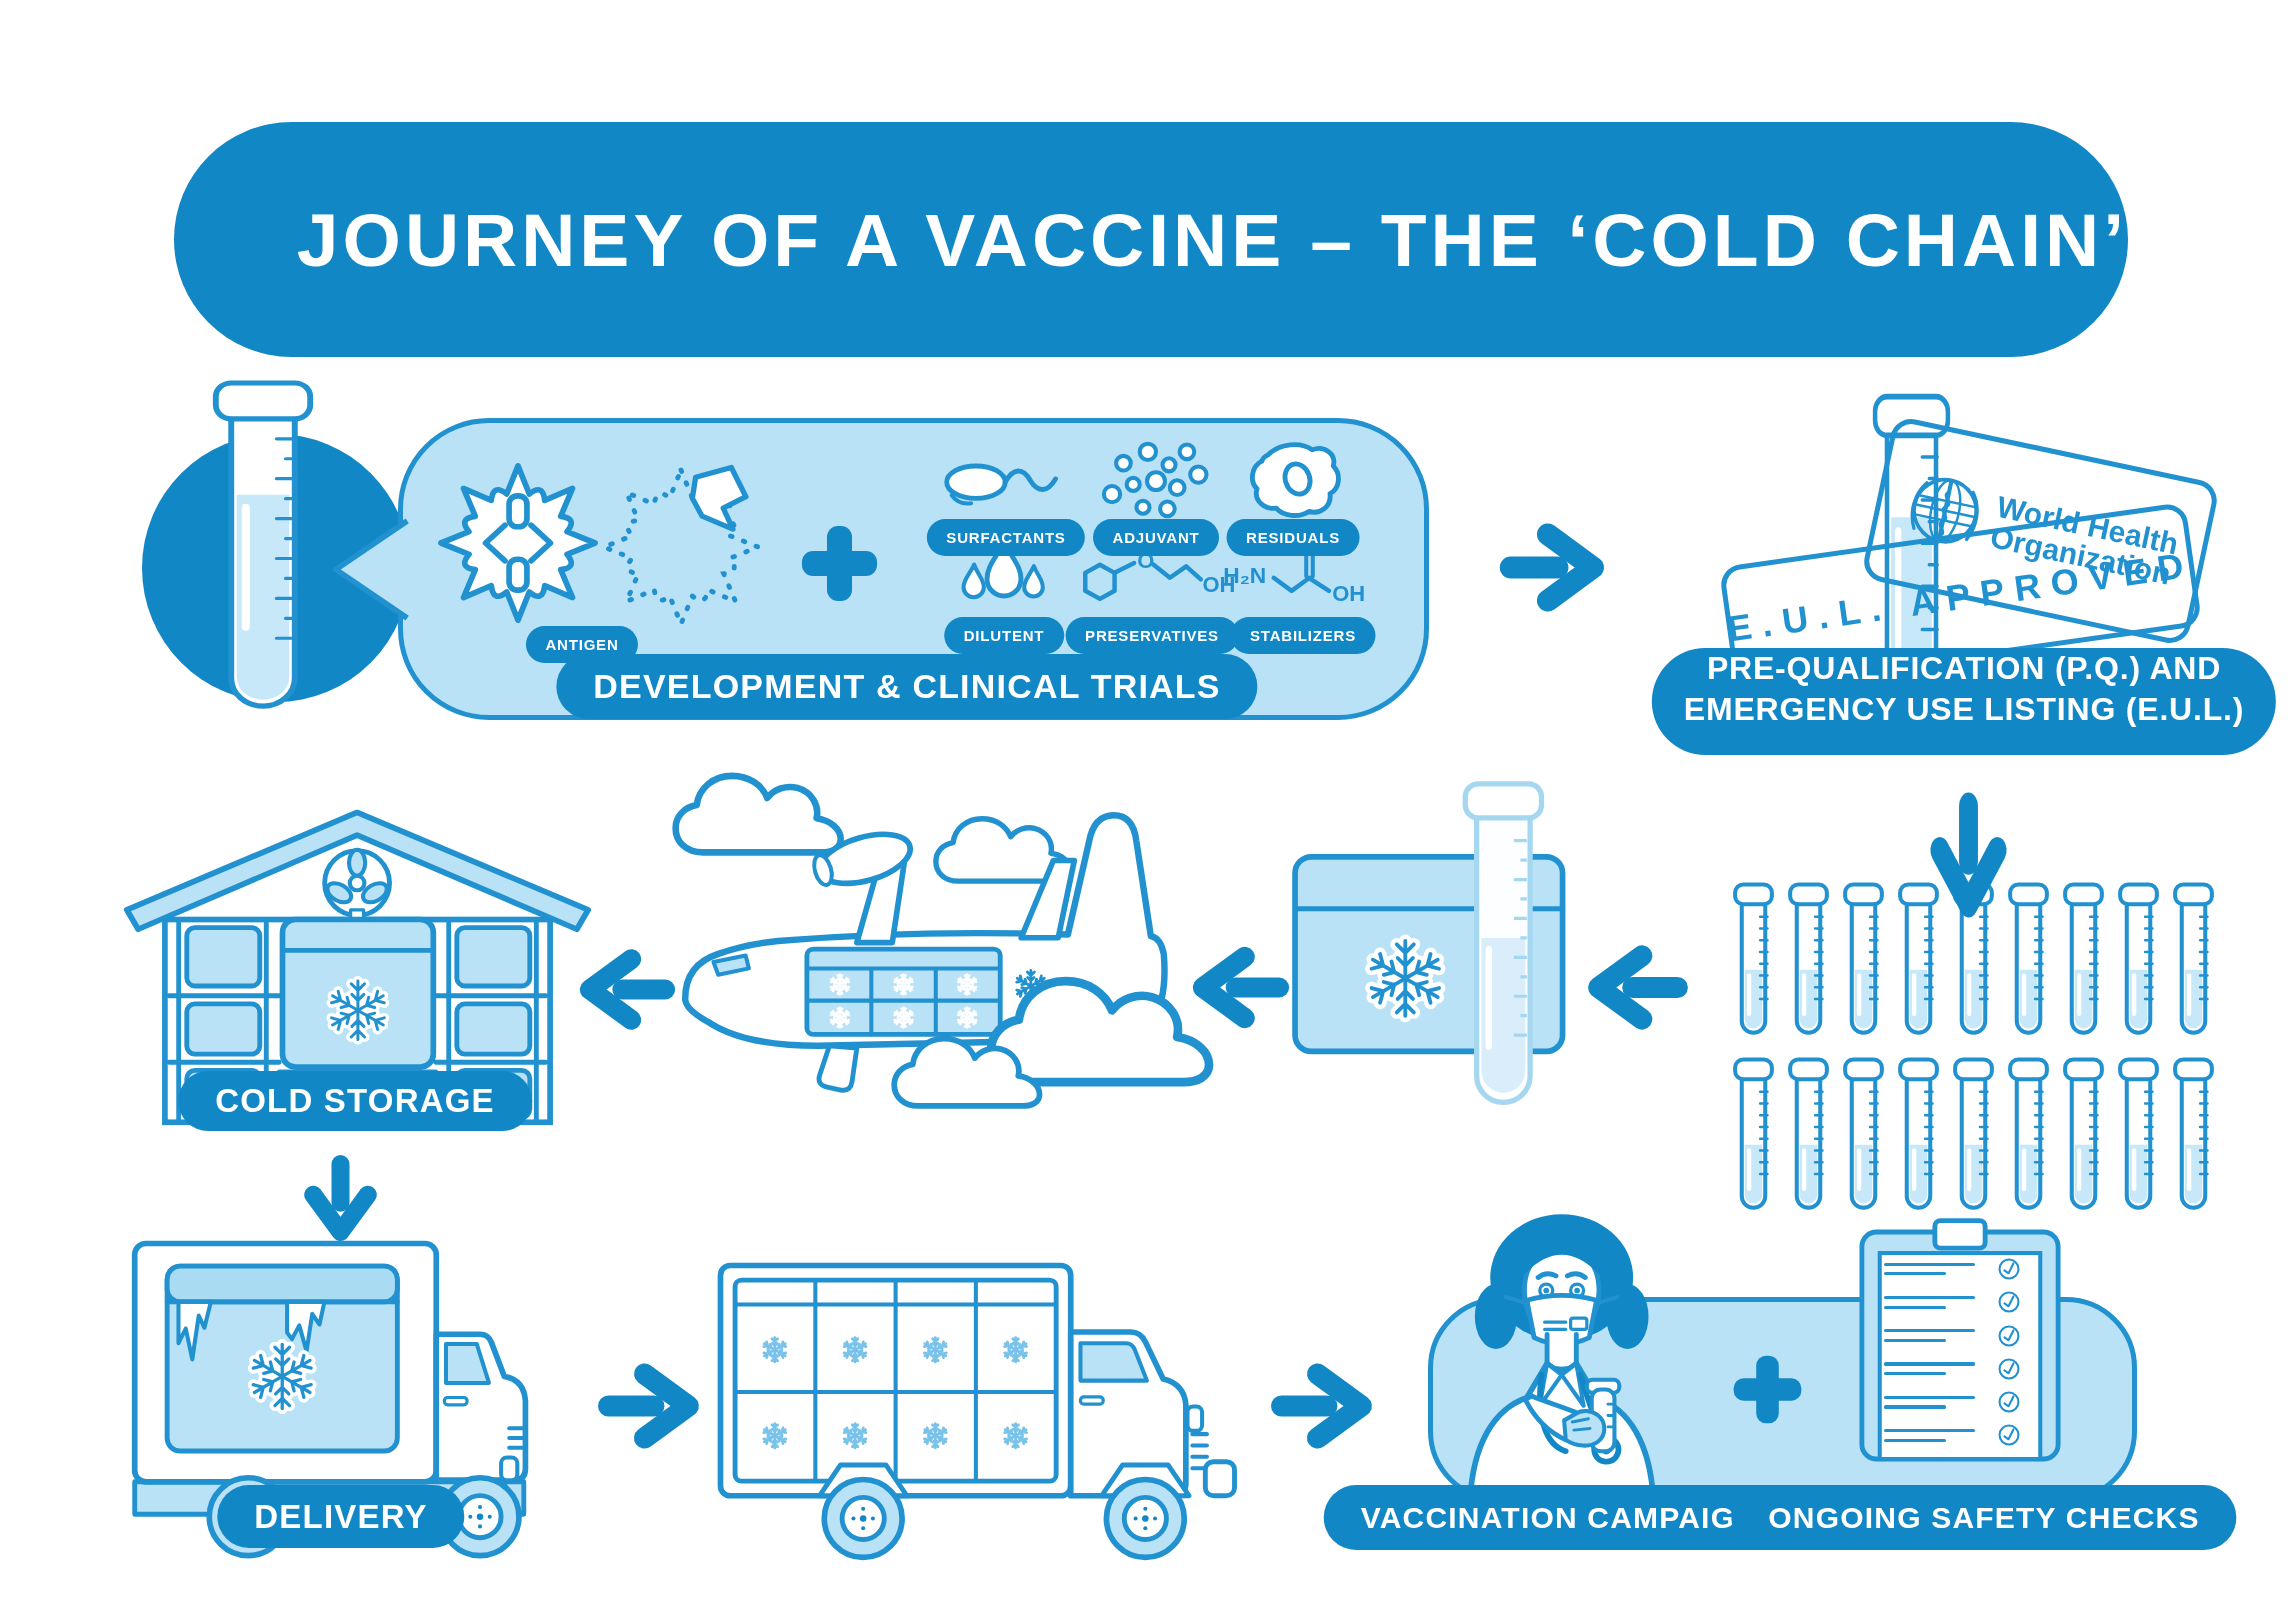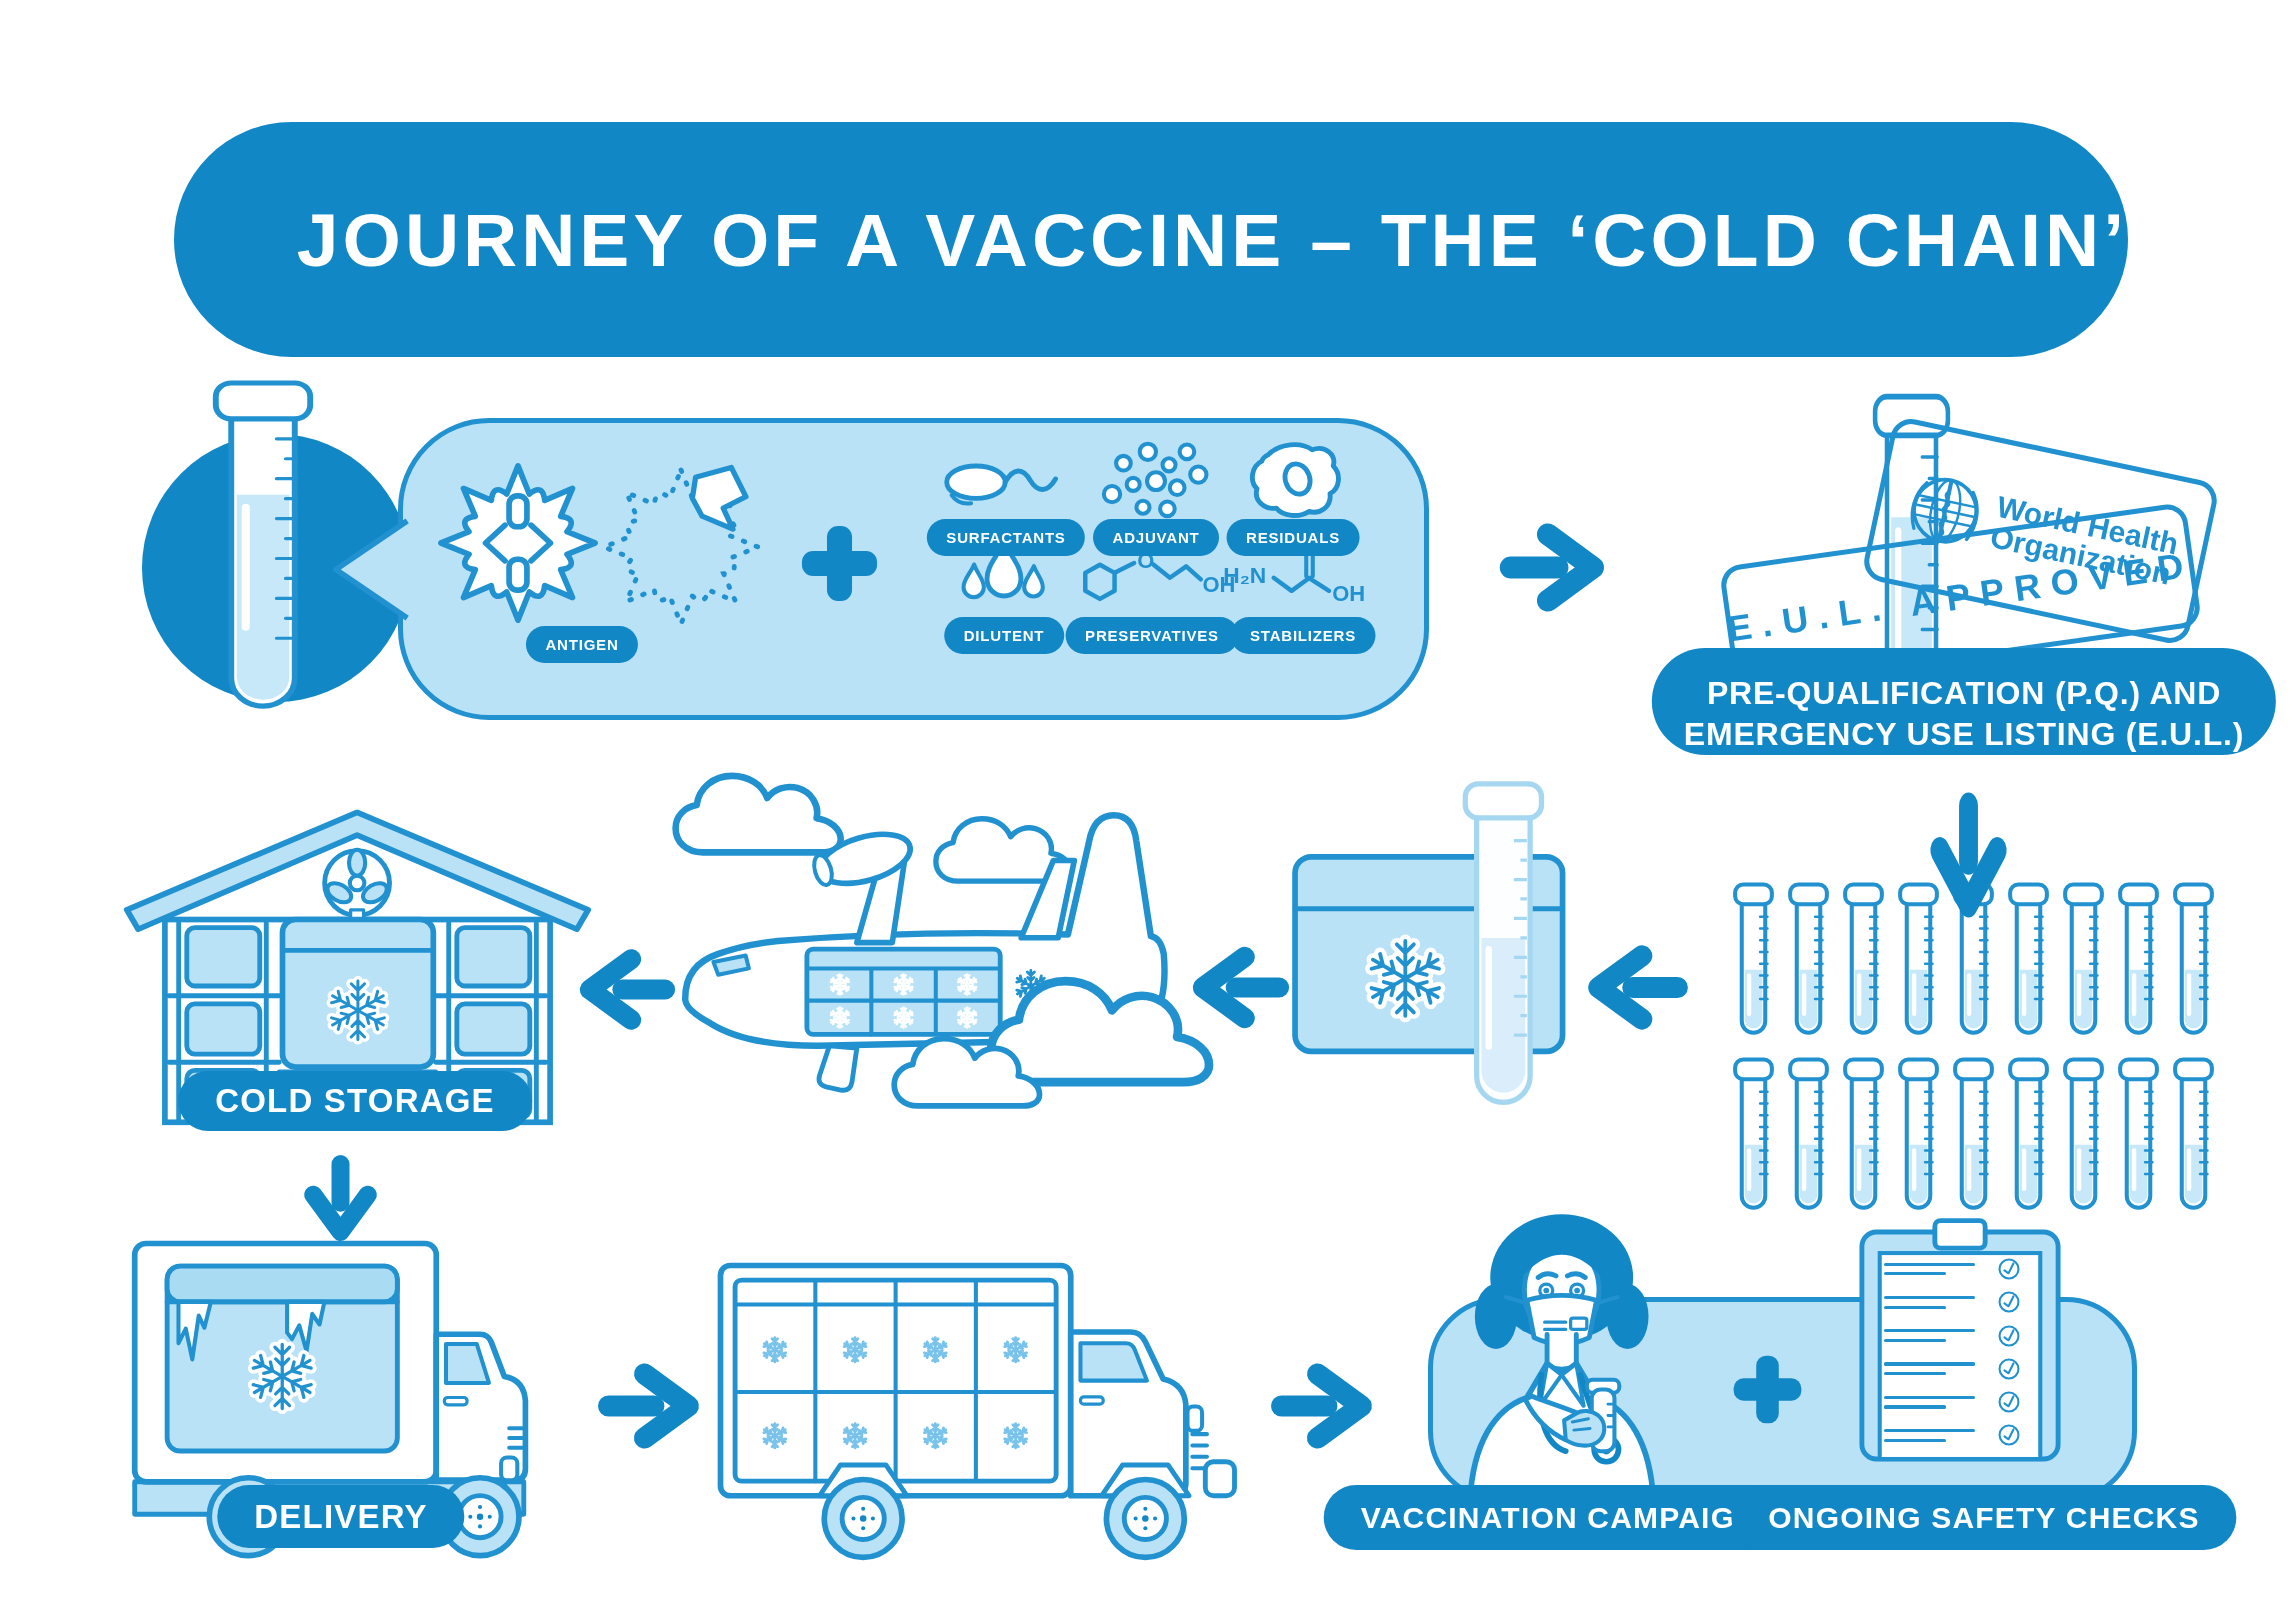--- a/index.html
+++ b/index.html
@@ -25,21 +25,21 @@
     position:absolute;transform:translateX(-50%);
     background:var(--blue);color:#fff;font-weight:bold;
     display:flex;align-items:center;justify-content:center;
     border-radius:811px;white-space:nowrap;letter-spacing:1.2px;z-index:12;
   }
   .pill.big{height:65px;font-size:33px;padding:0 37px;}
   .pill.mini{height:37px;font-size:15px;padding:0 19.5px;letter-spacing:0.8px;z-index:6;}
   .pill2{
     position:absolute;transform:translateX(-50%);
     background:var(--blue);color:#fff;font-weight:bold;
-    display:flex;flex-direction:column;align-items:center;justify-content:flex-end;
+    display:flex;flex-direction:column;align-items:center;justify-content:flex-start;
     border-radius:57px;text-align:center;line-height:1.28;z-index:12;
     font-size:32px;letter-spacing:0.8px;padding:0 32px;height:107px;white-space:nowrap;
   }
   .circle-badge{position:absolute;left:142px;top:434px;width:268px;height:268px;border-radius:50%;background:var(--blue);z-index:1;}
   .bubble{
     position:absolute;left:398px;top:418px;width:1021px;height:292px;
     background:var(--light);border:5.7px solid var(--stroke);border-radius:91px;z-index:3;
   }
   .bubble-tail{position:absolute;left:326px;top:516px;z-index:4;}
   .stamp{
@@ -231,20 +231,23 @@
   <div class="pill mini" style="left:1004px;top:617px">
     <span>DILUTENT</span>
   </div>
   <div class="pill mini" style="left:1152px;top:617px">
     <span>PRESERVATIVES</span>
   </div>
   <div class="pill mini" style="left:1303px;top:617px">
     <span>STABILIZERS</span>
   </div>
 
+  <div class="pill big" style="left:907px;top:654px;font-size:34px">
+    <span>DEVELOPMENT &amp; CLINICAL TRIALS</span>
+  </div>
 
   <svg class="abs" style="left:1501px;top:523px" width="105" height="89" viewBox="0 0 130 110">
       <use href="#arrowR"></use>
     </svg>
 
   <svg class="abs" style="left:1866px;top:388px;z-index:2" width="91" height="388" viewBox="0 0 130 450" preserveAspectRatio="none">
       <use href="#tubeLg"></use>
     </svg>
 
   <div class="stamp who">

